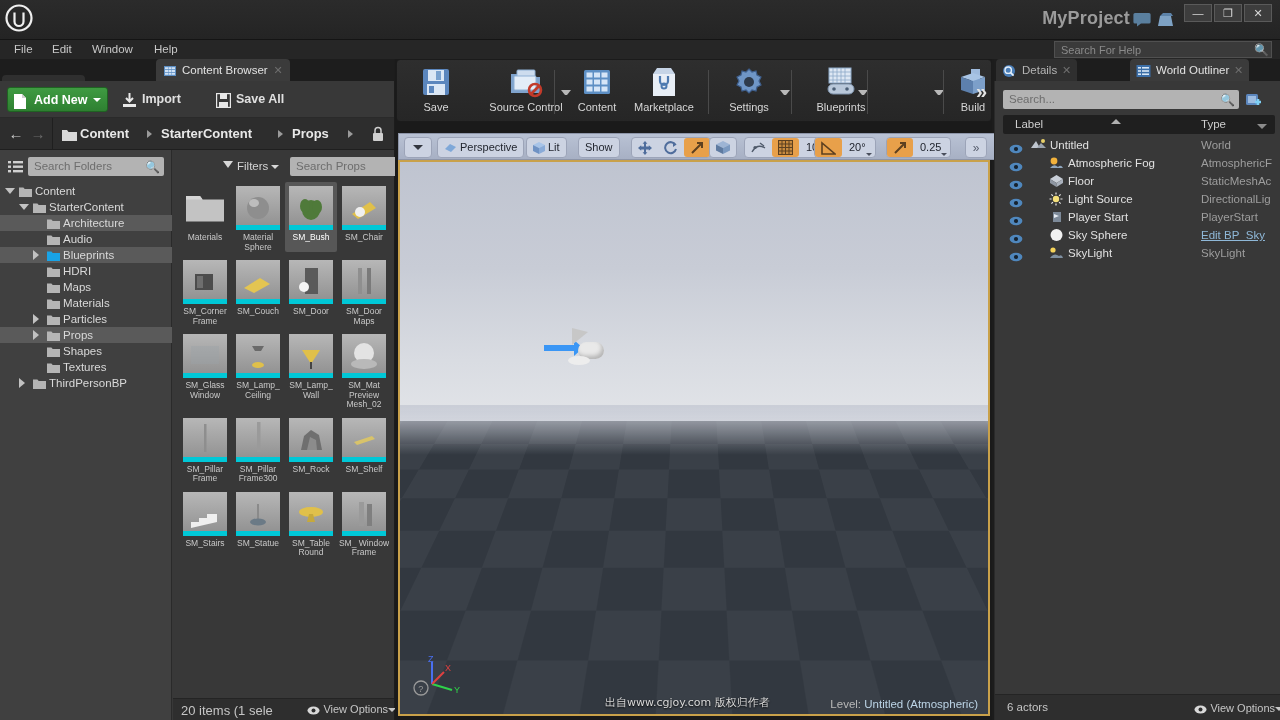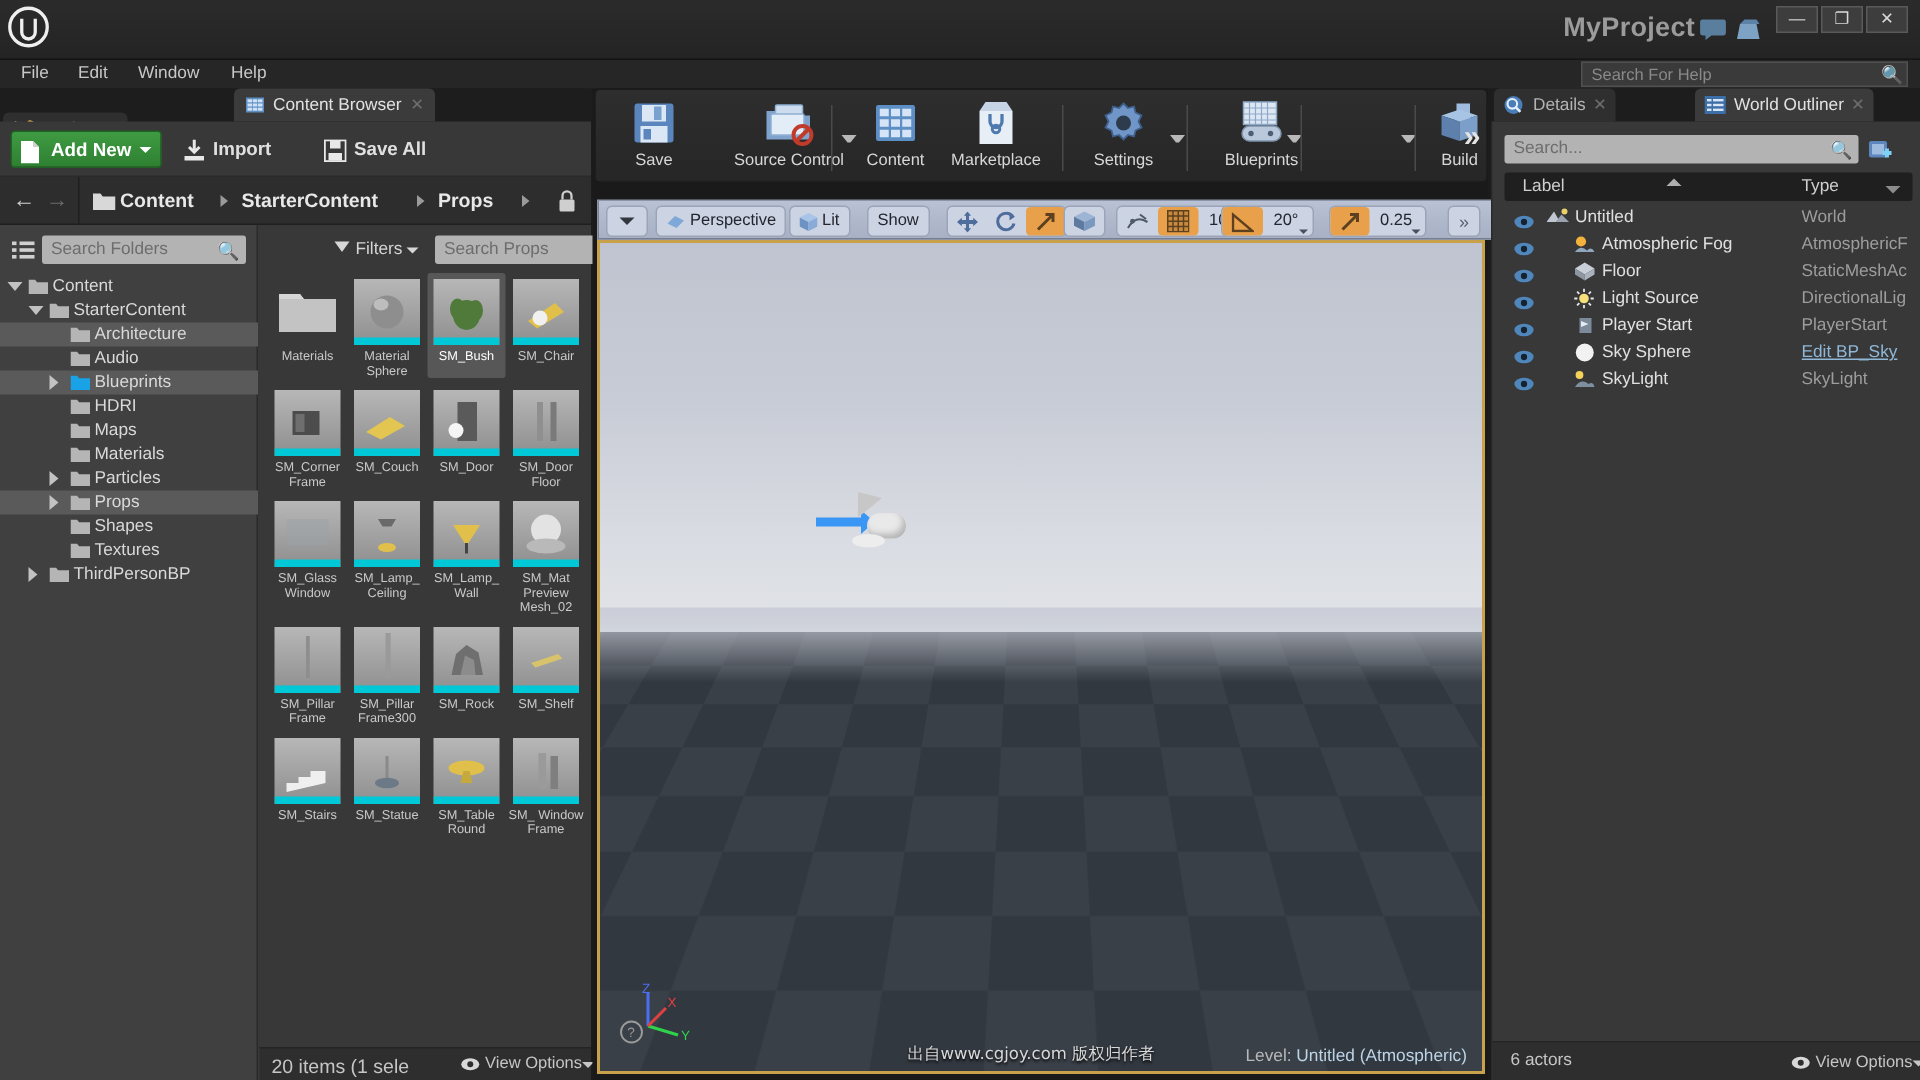--- a/index.html
+++ b/index.html
@@ -670,21 +670,21 @@
                 <rect x="16" y="8" width="13" height="26" fill="#5a5a5a"></rect>
                 <circle cx="15" cy="27" r="5" fill="#f5f5f5"></circle>
               </svg><span class="strip"></span></div>
             <div class="cname">SM_Door</div>
           </div>
           <div class="cell">
             <div class="thumb"><svg width="44" height="44" viewBox="0 0 44 44">
                 <rect x="16" y="8" width="4" height="26" fill="#8f8f8f"></rect>
                 <rect x="25" y="8" width="4" height="26" fill="#7a7a7a"></rect>
               </svg><span class="strip"></span></div>
-            <div class="cname">SM_Door Floor</div>
+            <div class="cname">SM_Door Maps</div>
           </div>
           <div class="cell">
             <div class="thumb"><svg width="44" height="44" viewBox="0 0 44 44">
                 <rect x="8" y="12" width="28" height="18" fill="#9aa2a8" opacity="0.4"></rect>
               </svg><span class="strip"></span></div>
             <div class="cname">SM_Glass Window</div>
           </div>
           <div class="cell">
             <div class="thumb"><svg width="44" height="44" viewBox="0 0 44 44">
                 <path d="M16 12 h12 l-3 5 h-6 z" fill="#6a6a6a"></path>

